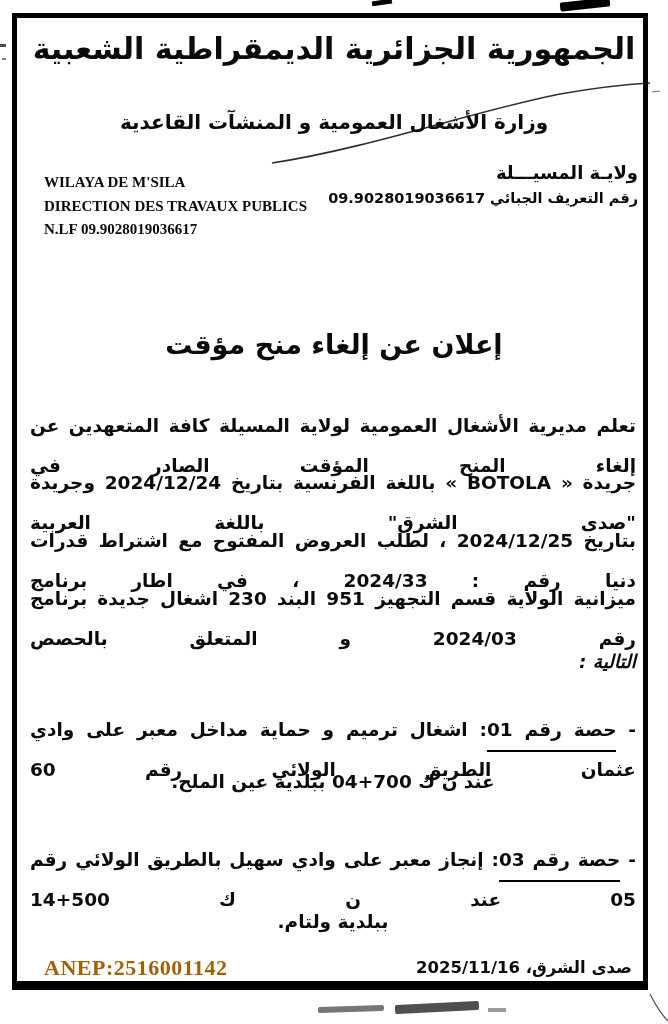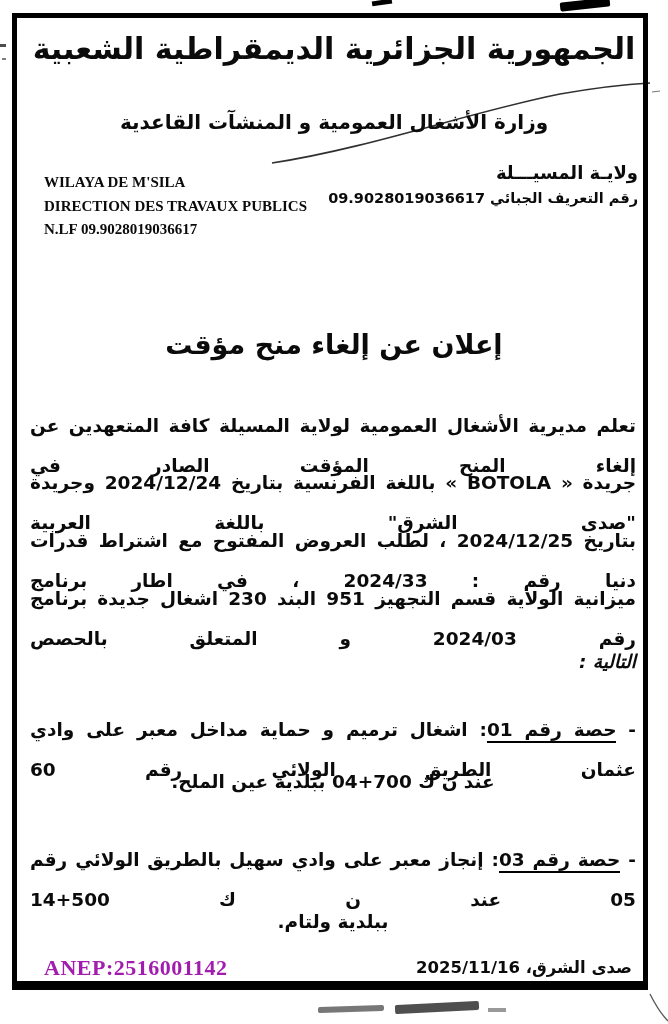--- a/index.html
+++ b/index.html
@@ -46,26 +46,26 @@
   }
 
   .body-line{
     position:absolute;left:30px;right:32px;
     font-size:18.5px;line-height:40px;
     text-align:justify;text-align-last:justify;
   }
   .body-line.align-right{text-align:right;text-align-last:right;}
   .body-line.align-center{text-align:center;text-align-last:center;}
 
-  .u{border-bottom:2.5px solid #000;padding-bottom:1px;}
+  .u{border-bottom:2.5px solid #000;padding-bottom:10px;}
 
   .footer-anep{
     position:absolute;left:44px;top:955px;
     font-size:22px;letter-spacing:0.5px;
-    font-family:"Liberation Serif",serif;font-weight:bold;color:#a21caf;
+    font-family:"Liberation Serif",serif;font-weight:bold;color:#a16207;
   }
   .footer-paper{
     position:absolute;right:36px;top:958px;
     font-size:16.5px;
   }
 
   
   .art{position:absolute;background:#000;}
   .art-top1{left:372px;top:0;width:20px;height:5px;transform:rotate(-8deg);}
   .art-top2{left:560px;top:0;width:50px;height:9px;transform:rotate(-6deg);border-radius:2px;}

